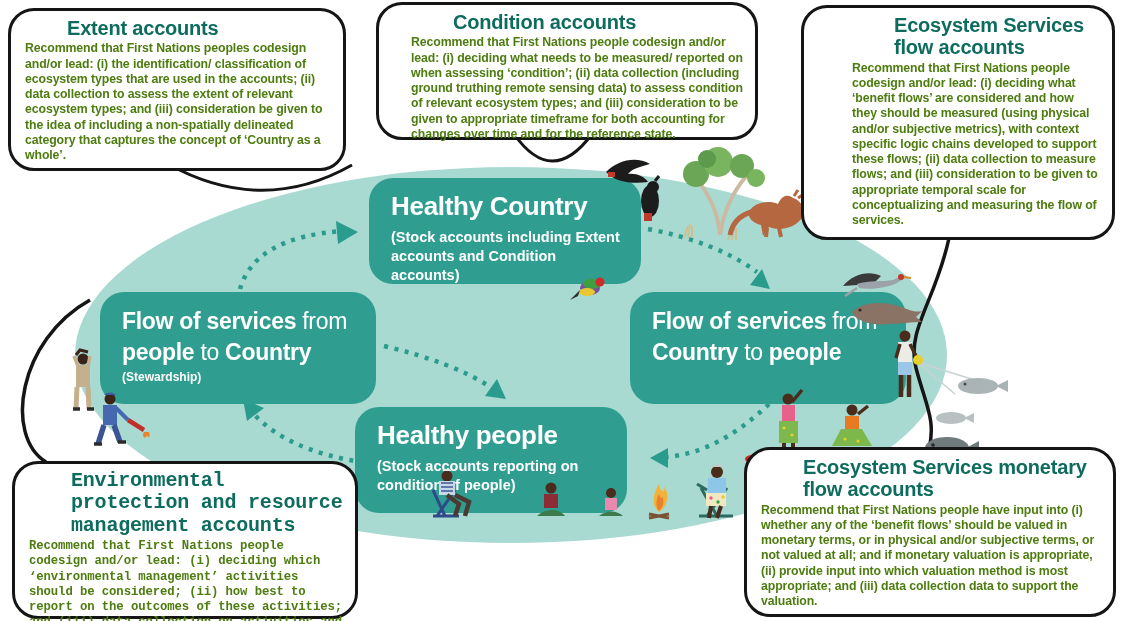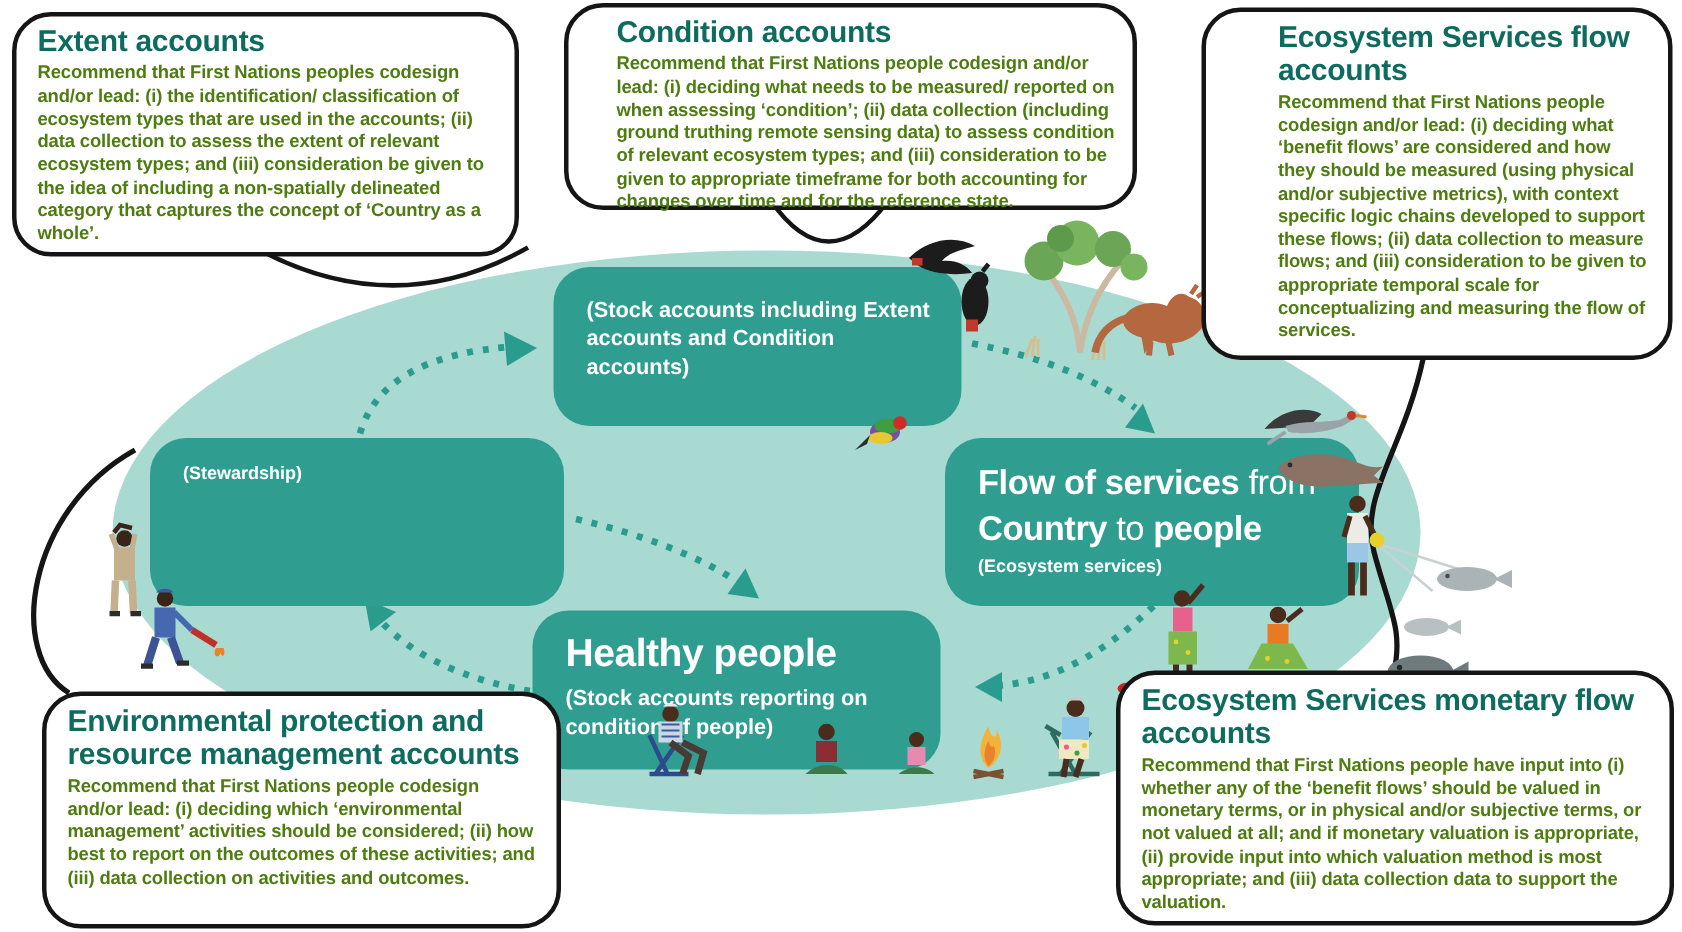--- a/index.html
+++ b/index.html
@@ -12,21 +12,21 @@
         box-sizing:border-box;padding:14px 16px 10px 22px;}
   .node-title{font-weight:bold;font-size:26px;line-height:1.15;letter-spacing:-0.3px;}
   .flow-title{font-size:23px;line-height:1.35;letter-spacing:-0.3px;}
   .flow-title .b{font-weight:bold;}
   .node-sub{font-size:14.5px;line-height:1.3;margin-top:6px;font-weight:bold;}
   .flow-sub{font-size:12px;margin-top:2px;}
 
   
   .callout{position:absolute;background:#ffffff;border:3px solid #151515;border-radius:26px;
            box-sizing:border-box;padding:6px 12px 6px 14px;}
-  .co-title{color:#0e6c5e;font-weight:bold;font-size:20px;line-height:1.12;letter-spacing:-0.2px;}
+  .co-title{color:#0e6c5e;font-weight:bold;font-size:20px;line-height:1.12;letter-spacing:-0.2px;margin-left:42px;}
   .co-body{color:#4d7c0f;font-weight:bold;font-size:12.3px;line-height:1.24;margin-top:2px;letter-spacing:-0.1px;}
 </style>
 </head>
 <body>
 
 <div class="stage">
 
   <svg class="layer" viewBox="0 0 1121 621">
     <ellipse cx="511" cy="355" rx="436" ry="188" fill="#a9dad2"></ellipse>
 
@@ -49,30 +49,31 @@
       <path d="M 168,164 Q 262,216 352,165 Z" fill="#ffffff"></path>
       <path d="M 168,164 Q 262,216 352,165" fill="none" stroke="#151515" stroke-width="3"></path>
       <path d="M 514,134 Q 552,188 592,134 Z" fill="#ffffff"></path>
       <path d="M 514,134 Q 552,188 592,134" fill="none" stroke="#151515" stroke-width="3"></path>
       <path d="M 949,238 C 936,300 906,330 916,368 C 926,406 936,420 929,449" fill="none" stroke="#151515" stroke-width="3.5"></path>
       <path d="M 46,462 C 4,436 18,340 90,300" fill="none" stroke="#151515" stroke-width="3.5"></path>
     </g>
   </svg>
 
   <div class="node" style="left:369px;top:178px;width:272px;height:106px;">
+    <div class="node-title">Healthy Country</div>
     <div class="node-sub">(Stock accounts including Extent accounts and Condition accounts)</div>
   </div>
 
   <div class="node" style="left:100px;top:292px;width:276px;height:112px;">
+    <div class="flow-title"><span class="b">Flow of services</span><span> from </span><span class="b">people</span><span> to </span><span class="b">Country</span></div>
     <div class="node-sub flow-sub">(Stewardship)</div>
   </div>
 
   <div class="node" style="left:630px;top:292px;width:276px;height:112px;">
     <div class="flow-title"><span class="b">Flow of services</span><span> from </span><span class="b">Country</span><span> to </span><span class="b">people</span></div>
-    <div class="node-sub flow-sub">(Ecosystem services)</div>
   </div>
 
   <div class="node" style="left:355px;top:407px;width:272px;height:106px;">
     <div class="node-title">Healthy people</div>
     <div class="node-sub">(Stock accounts reporting on condition of people)</div>
   </div>
 
   <svg class="layer" viewBox="0 0 1121 621">
 
     <g transform="translate(690,150)">
@@ -243,18 +244,18 @@
   <div class="callout" style="left:801px;top:5px;width:314px;height:235px;padding-left:48px;">
     <div class="co-title">Ecosystem Services flow accounts</div>
     <div class="co-body">Recommend that First Nations people codesign and/or lead: (i) deciding what ‘benefit flows’ are considered and how they should be measured (using physical and/or subjective metrics), with context specific logic chains developed to support these flows; (ii) data collection to measure flows; and (iii) consideration to be given to appropriate temporal scale for conceptualizing and measuring the flow of services.</div>
   </div>
 
   <div class="callout" style="left:744px;top:447px;width:372px;height:170px;">
     <div class="co-title">Ecosystem Services monetary flow accounts</div>
     <div class="co-body">Recommend that First Nations people have input into (i) whether any of the ‘benefit flows’ should be valued in monetary terms, or in physical and/or subjective terms, or not valued at all; and if monetary valuation is appropriate, (ii) provide input into which valuation method is most appropriate; and (iii) data collection data to support the valuation.</div>
   </div>
 
-  <div class="callout" style="left:28px;top:461px;width:346px;height:158px;">
+  <div class="callout" style="left:12px;top:461px;width:346px;height:158px;font-family:Liberation Mono, monospace;">
     <div class="co-title">Environmental protection and resource management accounts</div>
     <div class="co-body">Recommend that First Nations people codesign and/or lead: (i) deciding which ‘environmental management’ activities should be considered; (ii) how best to report on the outcomes of these activities; and (iii) data collection on activities and outcomes.</div>
   </div>
 
 </div>
 
 </body></html>

